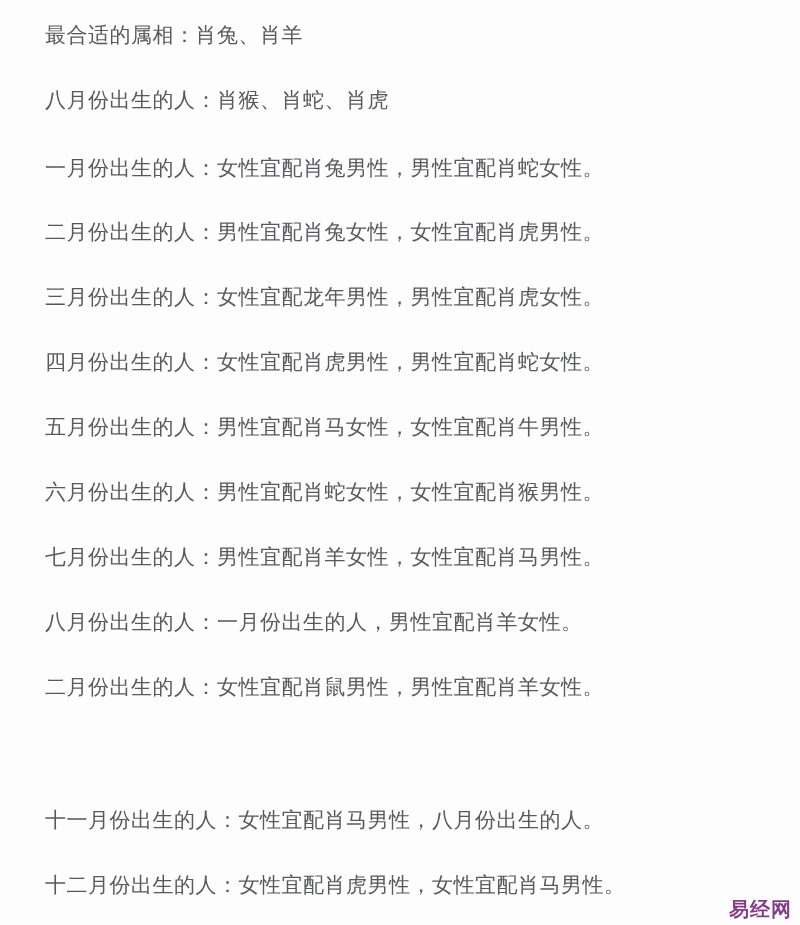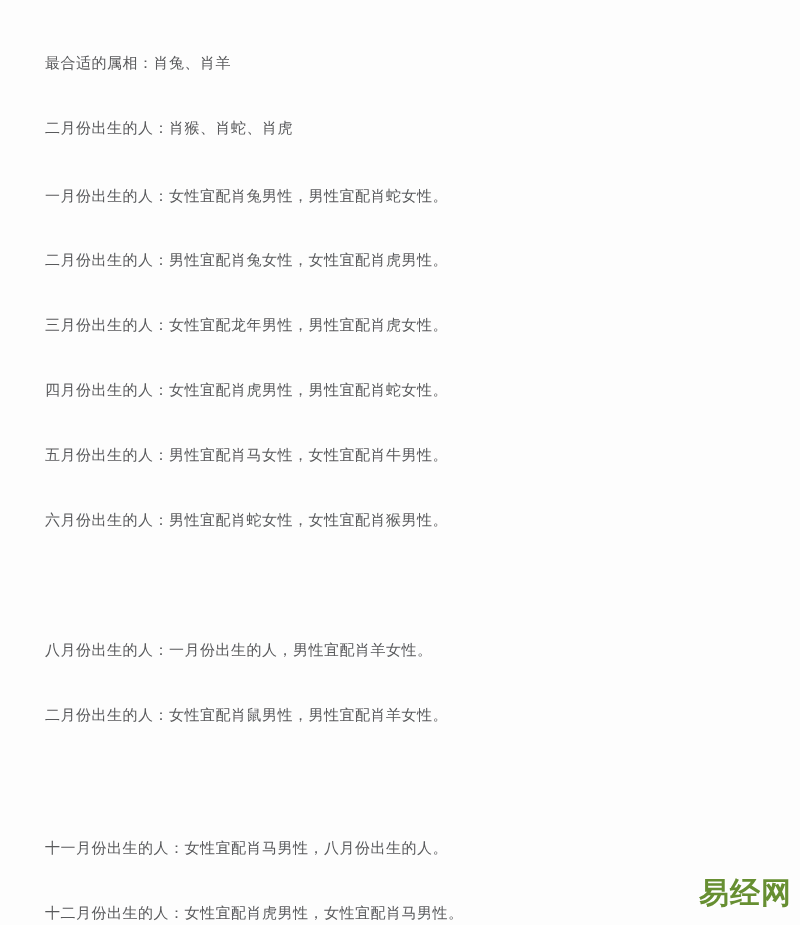--- a/index.html
+++ b/index.html
@@ -15,51 +15,51 @@
     position: relative;
     width: 800px;
     height: 925px;
     background: #fdfdfd;
   }
   .line {
     position: absolute;
     left: 45px;
     height: 30px;
     line-height: 30px;
-    font-size: 15px;
+    font-size: 21px;
     color: #58595b;
     letter-spacing: 0.5px;
     white-space: nowrap;
-    margin-top: 28px;
   }
   .watermark {
     position: absolute;
     right: 8px;
-    bottom: 11px;
-    font-size: 30px;
+    bottom: 2px;
+    font-size: 20px;
     font-weight: bold;
-    color: #4d7c0f;
+    color: #701a75;
     opacity: 0.85;
     text-shadow: 2px 2px 1px rgba(255,255,255,0.95), -1px -1px 1px rgba(255,255,255,0.6);
     letter-spacing: 1px;
   }
 </style>
 </head>
 <body>
 
 <div class="page">
 
   <div class="line" style="top:20px">最合适的属相：肖兔、肖羊</div>
-  <div class="line" style="top:85px">二月份出生的人：肖猴、肖蛇、肖虎</div>
+  <div class="line" style="top:85px">八月份出生的人：肖猴、肖蛇、肖虎</div>
   <div class="line" style="top:217px">二月份出生的人：男性宜配肖兔女性，女性宜配肖虎男性。</div>
   <div class="line" style="top:153px">一月份出生的人：女性宜配肖兔男性，男性宜配肖蛇女性。</div>
   <div class="line" style="top:282px">三月份出生的人：女性宜配龙年男性，男性宜配肖虎女性。</div>
   <div class="line" style="top:412px">五月份出生的人：男性宜配肖马女性，女性宜配肖牛男性。</div>
   <div class="line" style="top:347px">四月份出生的人：女性宜配肖虎男性，男性宜配肖蛇女性。</div>
   <div class="line" style="top:477px">六月份出生的人：男性宜配肖蛇女性，女性宜配肖猴男性。</div>
+  <div class="line" style="top:542px">七月份出生的人：男性宜配肖羊女性，女性宜配肖马男性。</div>
   <div class="line" style="top:607px">八月份出生的人：一月份出生的人，男性宜配肖羊女性。</div>
   <div class="line" style="top:672px">二月份出生的人：女性宜配肖鼠男性，男性宜配肖羊女性。</div>
   <div class="line" style="top:805px">十一月份出生的人：女性宜配肖马男性，八月份出生的人。</div>
   <div class="line" style="top:870px">十二月份出生的人：女性宜配肖虎男性，女性宜配肖马男性。</div>
 
   <div class="watermark">易经网</div>
 
 </div>
 
 </body></html>

